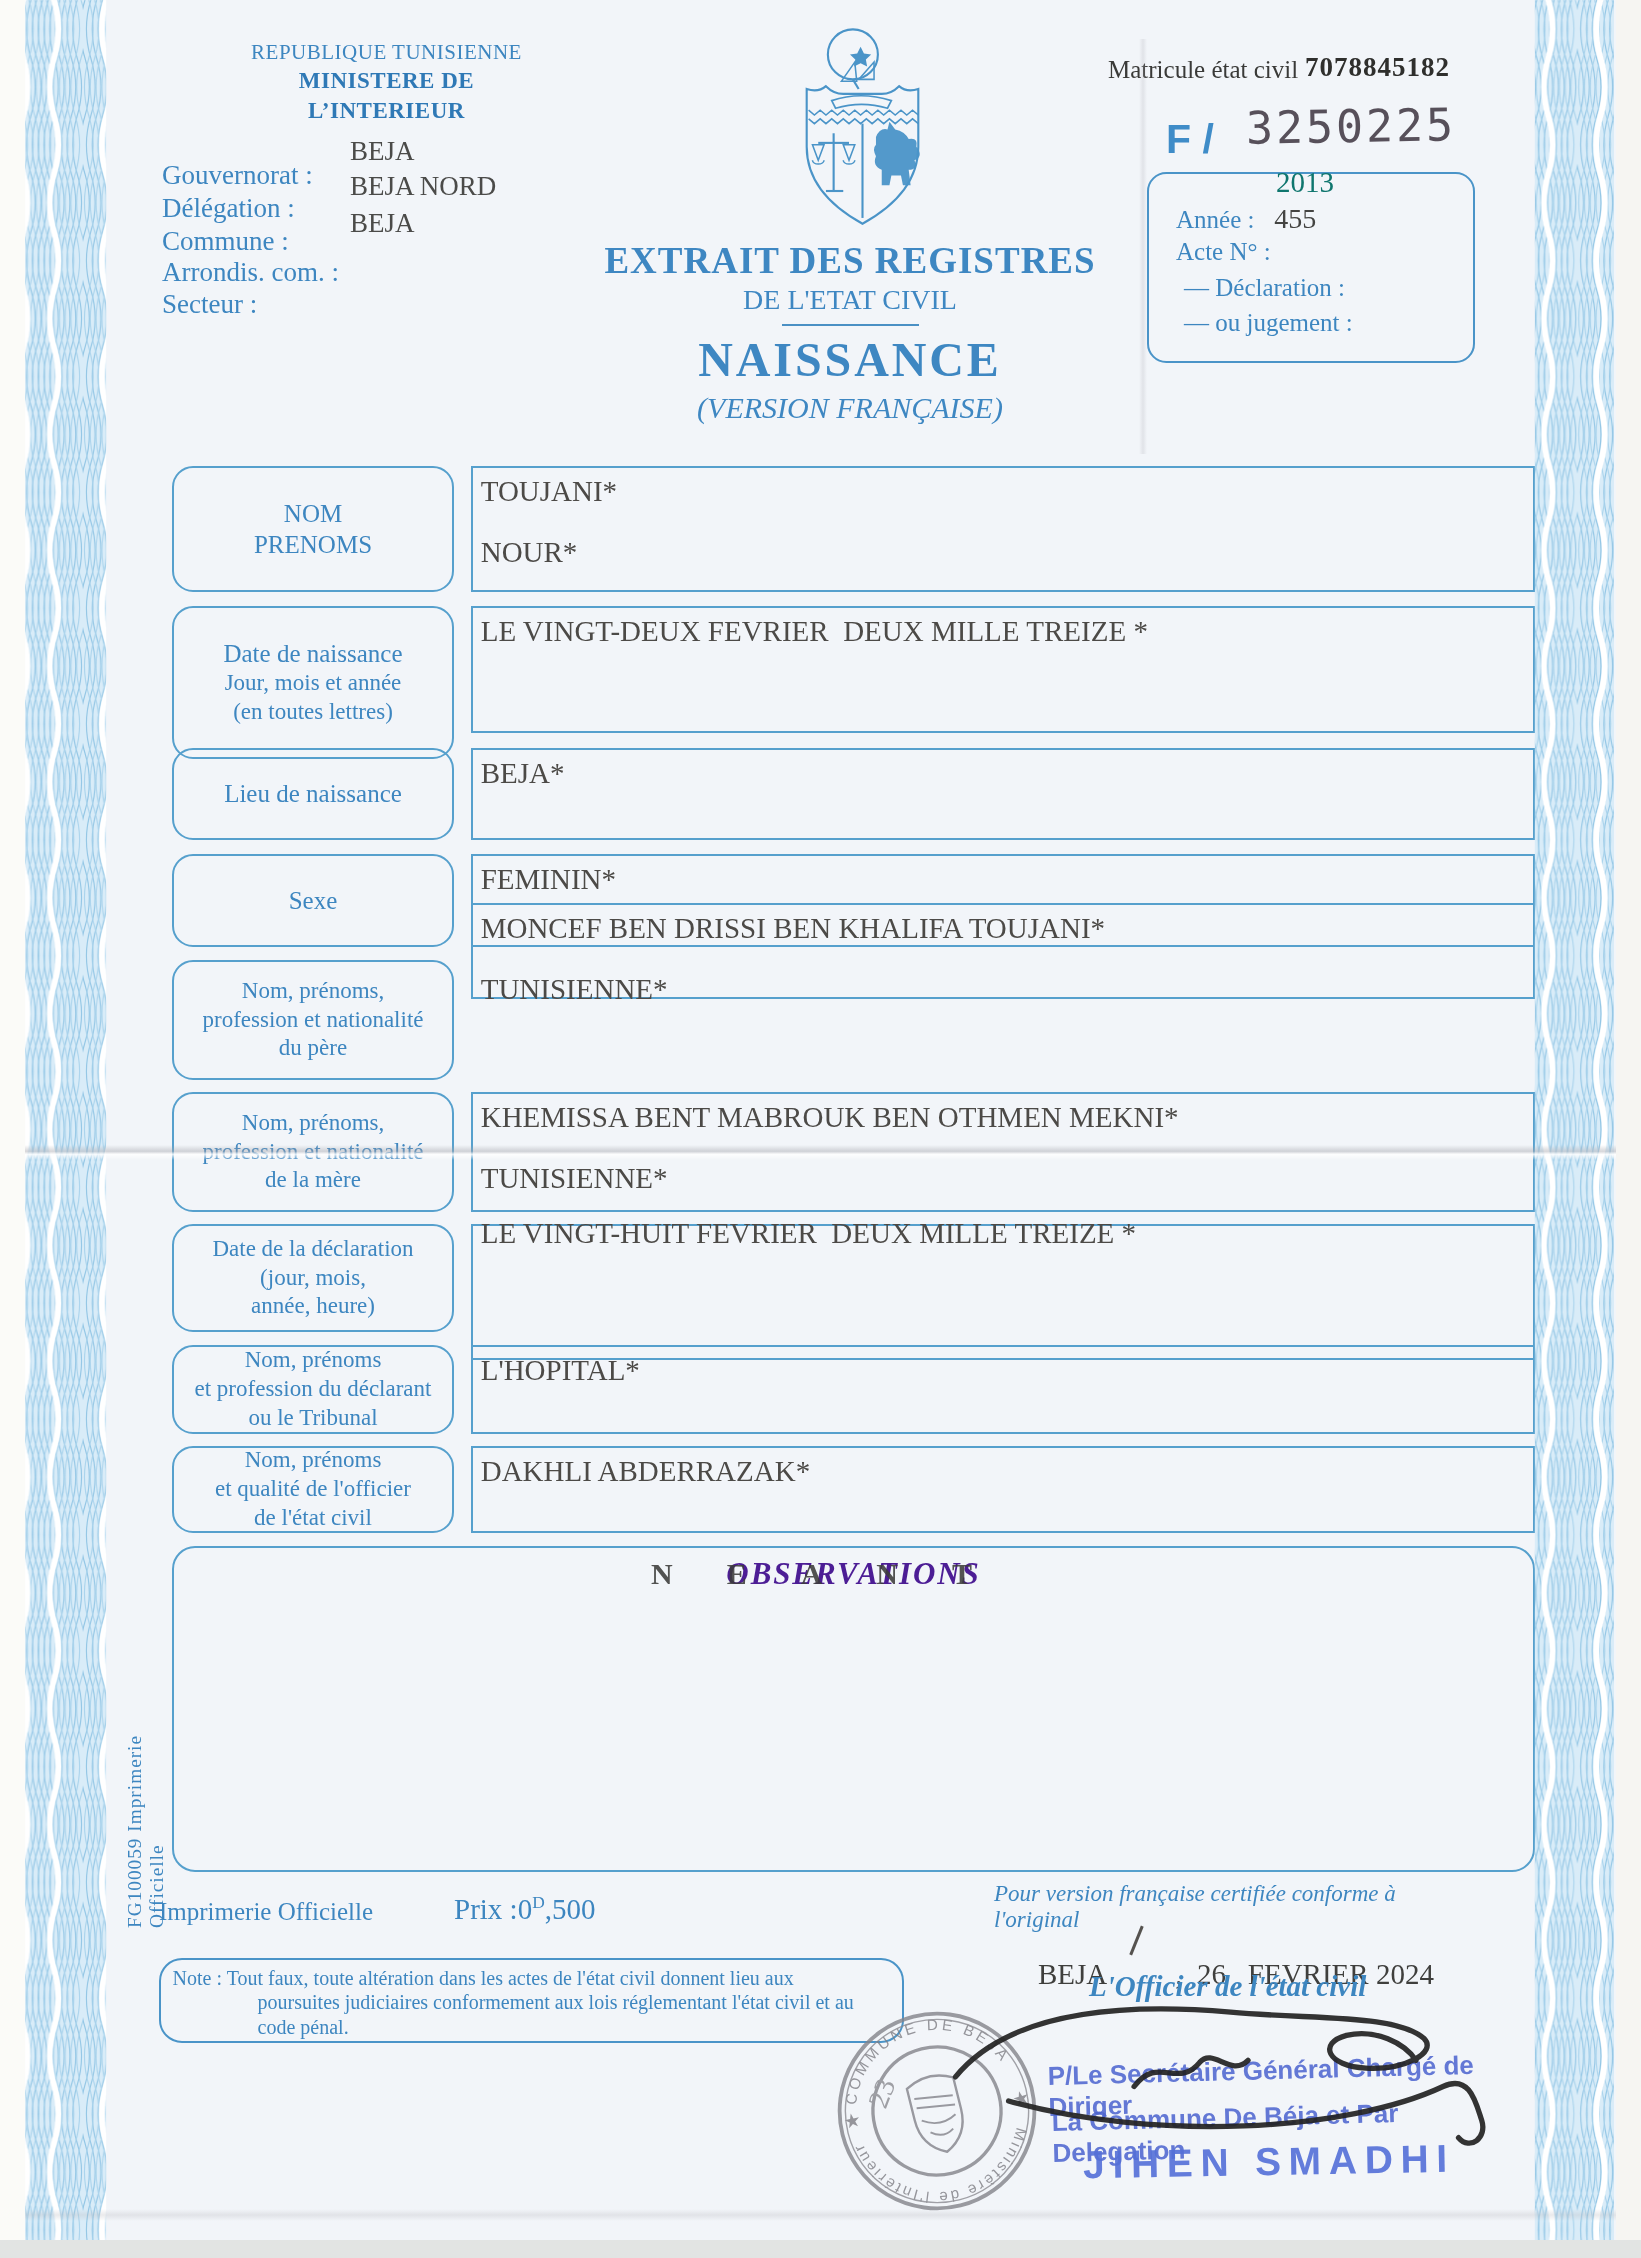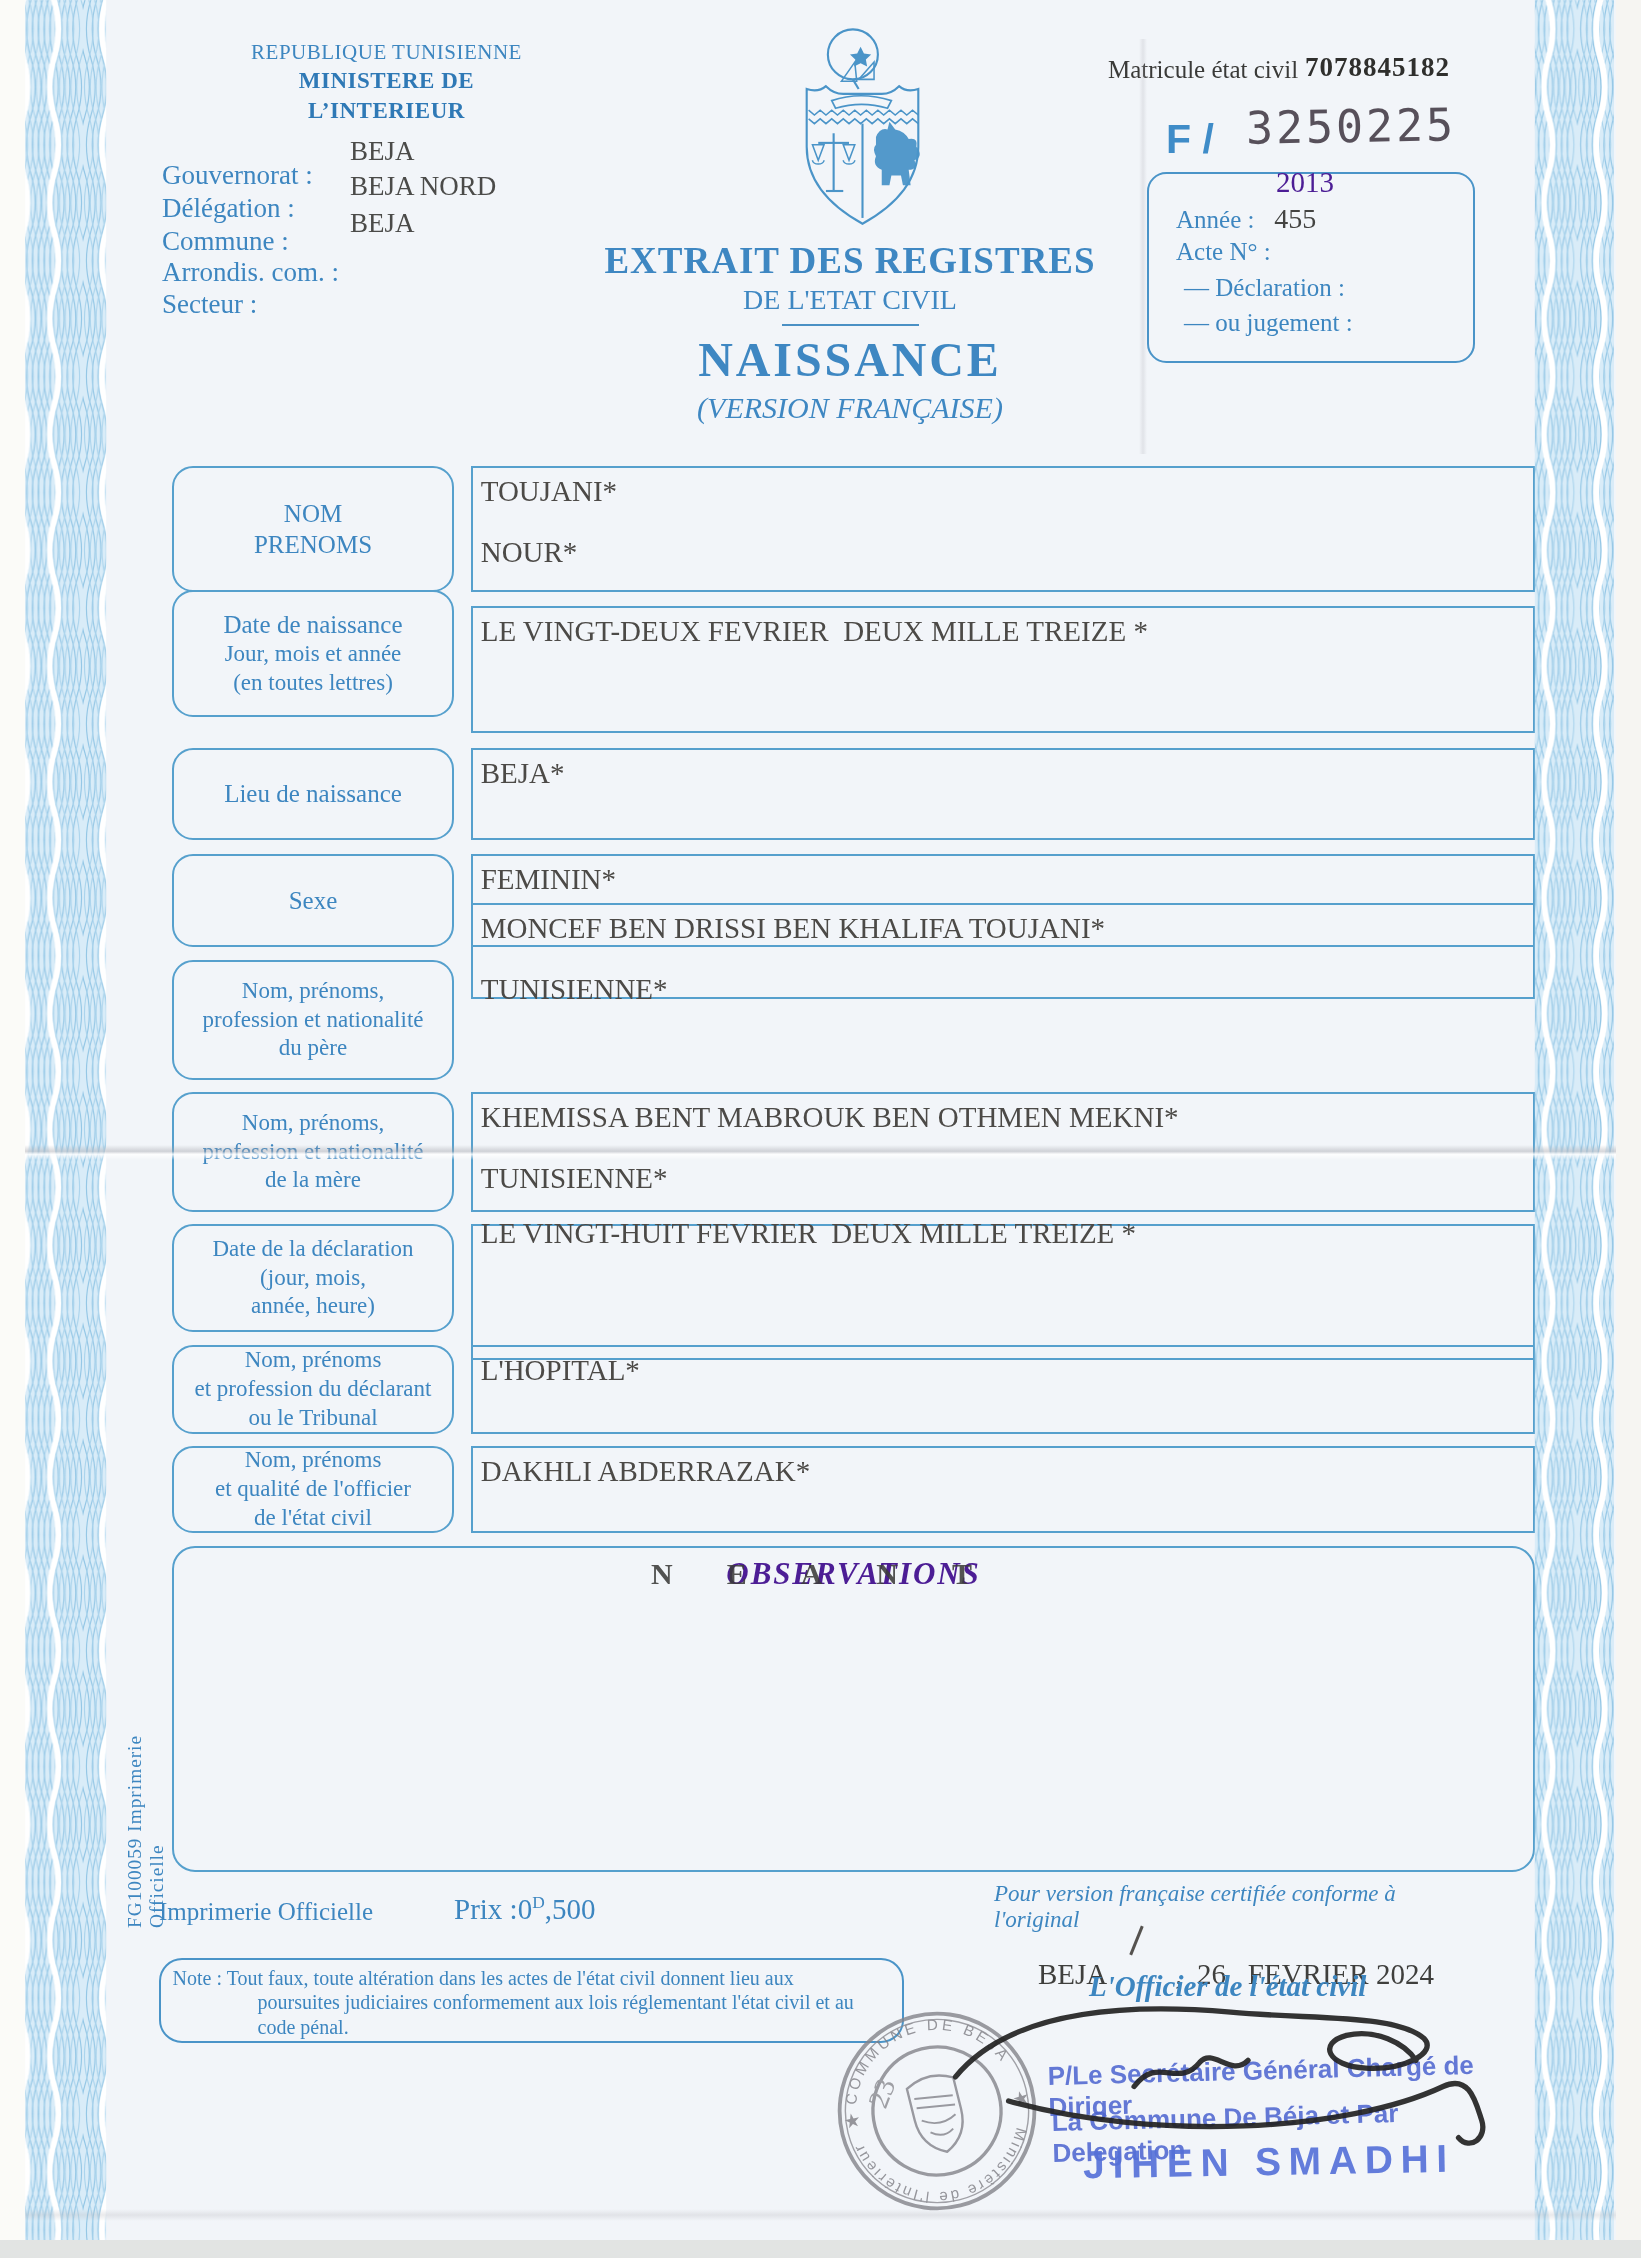--- a/index.html
+++ b/index.html
@@ -14,21 +14,21 @@
   .hdr-left{left:227px;top:39px;width:319px;text-align:center;line-height:1.3;}
   .hdr-l1{font-size:21px;color:#3d86c0;letter-spacing:0.5px;}
   .hdr-l2{font-size:23px;color:#2f79b6;font-weight:bold;letter-spacing:0.5px;}
   .admin-label{left:162px;width:222px;font-size:27px;color:#3d86c0;line-height:1.0;}
   .admin-value{left:350px;width:290px;font-size:27px;color:#4b4b49;}
   .matricule-label{left:1108px;top:56px;font-size:25px;color:#3a3a38;}
   .matricule-value{left:1305px;top:52px;font-size:27px;font-weight:bold;color:#2f2f2d;letter-spacing:1px;}
   .serial-prefix{left:1166px;top:116px;font-size:41px;font-weight:bold;color:#3f8cc8;font-family:"Liberation Sans",sans-serif;}
   .serial-number{left:1246px;top:100px;font-size:45px;color:#57505a;font-family:"DejaVu Sans Mono",monospace;letter-spacing:2.9px;transform:rotate(-1deg);}
   .acte-box{left:1147px;top:172px;width:324px;height:187px;border:2.9px solid #4a94c8;border-radius:19.3px;}
-  .acte-year{left:1276px;top:166px;font-size:29px;color:#4c1d95;text-align:center;}
+  .acte-year{left:1276px;top:166px;font-size:29px;color:#0f766e;text-align:center;}
   .acte-line{font-size:25px;color:#3d86c0;}
   .acte-value{font-size:28px;color:#444442;}
   
   .title-wrap{left:512px;top:239px;width:676px;text-align:center;}
   .title-1{font-size:37px;font-weight:bold;color:#3e87c2;letter-spacing:1px;}
   .title-2{font-size:28px;color:#3e87c2;margin-top:1.9px;}
   .title-rule{width:137px;height:2.9px;background:#4a90c4;margin:7.7px auto 5.8px auto;}
   .title-main{font-size:48px;font-weight:bold;color:#3e87c2;letter-spacing:2.9px;}
   .title-sub{font-size:30px;font-style:italic;color:#3e87c2;margin-top:3.9px;}
   
@@ -191,21 +191,21 @@
 
   <div class="abs row-label" style="top:466px;height:126px">
     <span class="lbl b">NOM</span>
     <span class="lbl b">PRENOMS</span>
   </div>
   <div class="abs row-value" style="top:466px;height:126px">
     <span class="val">TOUJANI*</span>
     <span class="val">NOUR*</span>
   </div>
 
-  <div class="abs row-label" style="top:590px;height:127px">
+  <div class="abs row-label" style="top:606px;height:153px">
     <span class="lbl b">Date de naissance</span>
     <span class="lbl">Jour, mois et année</span>
     <span class="lbl">(en toutes lettres)</span>
   </div>
   <div class="abs row-value" style="top:606px;height:127px">
     <span class="val">LE VINGT-DEUX FEVRIER  DEUX MILLE TREIZE *</span>
   </div>
 
   <div class="abs row-label" style="top:748px;height:92px">
     <span class="lbl b">Lieu de naissance</span>

